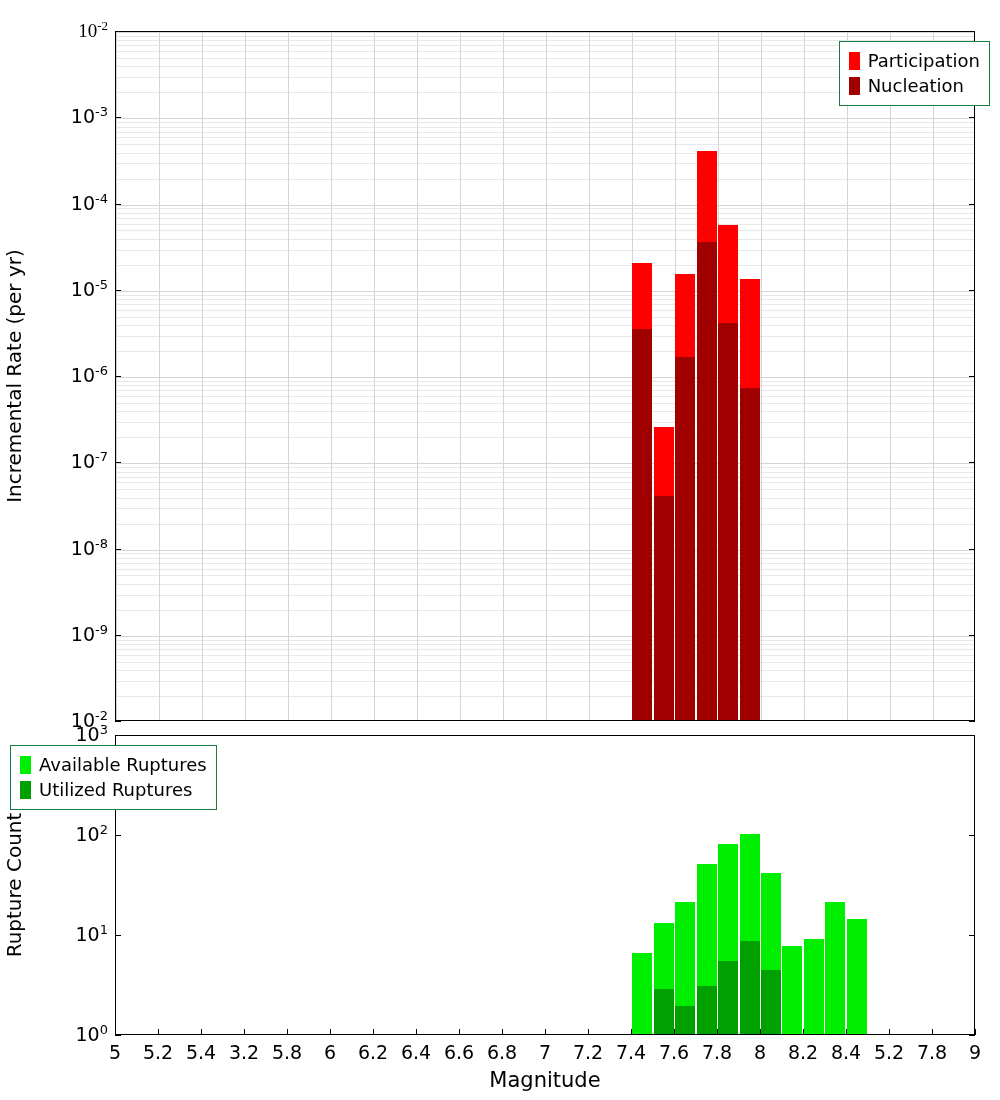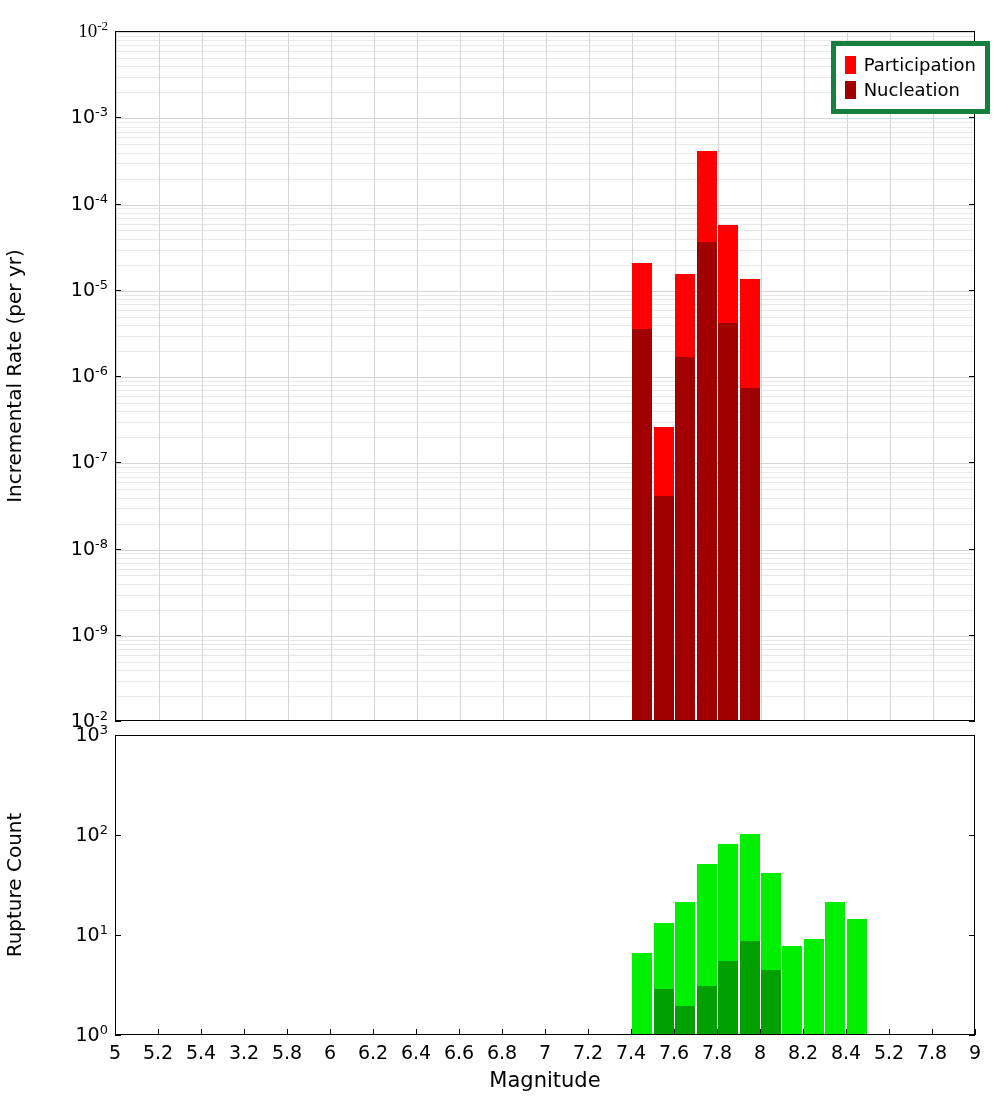--- a/index.html
+++ b/index.html
@@ -112,21 +112,21 @@
   }
   .bar-participation { background: #ff0000; }
   .bar-nucleation    { background: #a00000; }
   .bar-available     { background: #00ee00; }
   .bar-utilized      { background: #00a000; }
 
   
   .legend {
     position: absolute;
     background: #ffffff;
-    border: 5px solid #15803d;
+    border: 1px solid #15803d;
     padding: 6px 9px 7px 9px;
     font-size: 18px;
     line-height: 25px;
   }
   .legend-row {
     display: flex;
     align-items: center;
     white-space: nowrap;
   }
   .legend-swatch {
@@ -277,20 +277,30 @@
   <div class="legend" id="legend-top">
       <div class="legend-row">
         <span class="legend-swatch" style="background: rgb(255, 0, 0);"></span>
         <span>Participation</span>
       </div>
       <div class="legend-row">
         <span class="legend-swatch" style="background: rgb(160, 0, 0);"></span>
         <span>Nucleation</span>
       </div>
     </div>
+  <div class="legend" id="legend-bottom">
+      <div class="legend-row">
+        <span class="legend-swatch" style="background: rgb(0, 238, 0);"></span>
+        <span>Available Ruptures</span>
+      </div>
+      <div class="legend-row">
+        <span class="legend-swatch" style="background: rgb(0, 160, 0);"></span>
+        <span>Utilized Ruptures</span>
+      </div>
+    </div>
 
 <div class="tick y" style="left: 115px; top: 721px;"></div>
     <div class="tick y" style="left: 969px; top: 721px;"></div>
     <div class="ytlabel" style="left: 20px; width: 88px; top: 708px;">10<span class="exp">-2</span></div>
     <div class="tick y" style="left: 115px; top: 634.75px;"></div>
     <div class="tick y" style="left: 969px; top: 634.75px;"></div>
     <div class="ytlabel" style="left: 20px; width: 88px; top: 621.75px;">10<span class="exp">-9</span></div>
     <div class="tick y" style="left: 115px; top: 548.5px;"></div>
     <div class="tick y" style="left: 969px; top: 548.5px;"></div>
     <div class="ytlabel" style="left: 20px; width: 88px; top: 535.5px;">10<span class="exp">-8</span></div>

